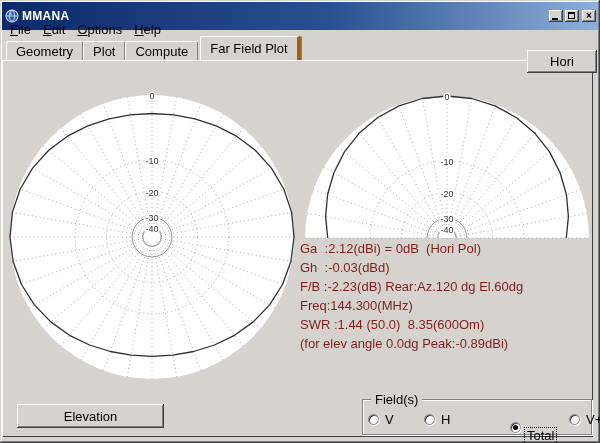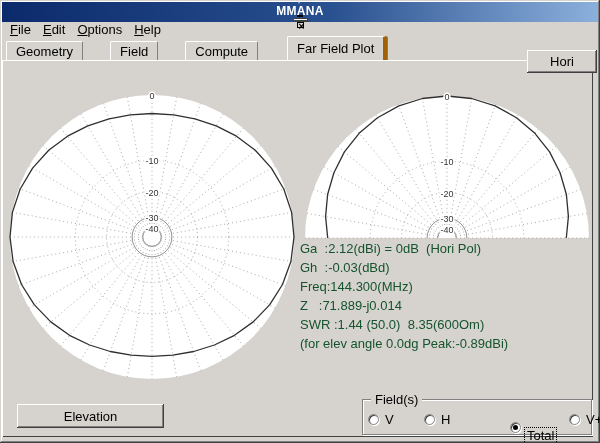--- a/index.html
+++ b/index.html
@@ -3,42 +3,42 @@
 <meta charset="utf-8">
 <style>
   * { margin:0; padding:0; box-sizing:border-box; }
   html,body { width:600px; height:443px; }
   body { font-family:"Liberation Sans", sans-serif; background:#d6d3ce; overflow:hidden; }
 
   .window { position:relative; width:600px; height:443px; background:#d6d3ce;
     box-shadow: inset -1px -1px 0 #404040, inset 1px 1px 0 #d6d3ce,
                 inset -2px -2px 0 #808080, inset 2px 2px 0 #ffffff; }
 
-  .titlebar { position:absolute; left:2px; top:2px; right:2px; height:20px;
+  .titlebar { position:absolute; left:2px; top:2px; right:2px; height:28px;
     background:linear-gradient(90deg,#0b2a6b 0%,#29508f 55%,#8cb0dc 100%);
-    display:flex; align-items:center; padding:0 2px;flex-direction:column; }
+    display:flex; align-items:center; padding:0 2px; }
   .app-icon { width:14px; height:14px; margin:0 3px 0 1px; }
   .title-text { color:#fff; font-size:12px; font-weight:bold; letter-spacing:.3px; flex:1; }
   .winbtn { width:14px; height:12px; background:#d6d3ce; margin-left:2px;
     box-shadow: inset -1px -1px 0 #404040, inset 1px 1px 0 #fff, inset -2px -2px 0 #808080;
     position:relative; }
   .winbtn.close { margin-left:3px; }
   .glyph-min { position:absolute; left:3px; bottom:2px; width:6px; height:2px; background:#000; }
   .glyph-max { position:absolute; left:3px; top:2px; width:7px; height:7px;
     border:1px solid #000; border-top-width:2px; }
   .glyph-close { position:absolute; left:0; top:-1px; width:14px; text-align:center;
     font-size:10px; font-weight:bold; color:#000; line-height:13px; }
 
   .menubar { position:absolute; left:2px; top:20px; right:2px; height:18px;
     display:flex; align-items:flex-end; font-size:13px; padding-left:3px; }
   .menu-item { padding:1px 5px; margin-right:2px; color:#000; }
   .menu-item u { text-decoration:underline; }
 
   .tabstrip { position:absolute; left:2px; top:38px; width:591px; height:22px;
-    display:flex; align-items:flex-end; padding-left:4px;gap:27px; }
+    display:flex; align-items:flex-end; padding-left:4px; }
   .tab { height:19px; padding:2px 9px 0 9px; font-size:13px; color:#000;
     background:#d6d3ce; border-top:1px solid #fff; border-left:1px solid #fff;
     border-right:1px solid #808080; border-radius:2px 2px 0 0; z-index:1; }
   .tab.selected { height:24px; padding-top:4px; margin-top:-2px; margin-left:2px; margin-right:2px;
     border-right:4px solid #a16207; box-shadow:1px 0 0 #808080; z-index:3; position:relative; }
 
   .content { position:absolute; left:2px; top:60px; width:591px; height:377px; background:#d6d3ce;
     box-shadow: inset 0 1px 0 #ffffff, inset 1px 0 0 #ffffff,
                 inset -1px -1px 0 #404040; z-index:2; }
 
@@ -47,21 +47,21 @@
     box-shadow: inset -1px -1px 0 #404040, inset 1px 1px 0 #ffffff, inset -2px -2px 0 #808080;
     cursor:default; }
   .print-btn { left:525px; top:-10px; width:70px; height:23px; }
   .elevation-btn { left:15px; top:344px; width:147px; height:24px; }
 
   .plot { position:absolute; }
   .plot-left { left:4px; top:29px; }
   .plot-right { left:301px; top:32px; }
 
   .info-block { position:absolute; left:298px; top:179px; width:292px;
-    font-size:13px; color:#14532d; }
+    font-size:13px; color:#7f1d1d; }
   .info-line { white-space:pre; height:19px; line-height:19px; }
 
   .fieldset { position:absolute; left:360px; top:339px; width:230px; height:36px;
     border:1px solid #808080; box-shadow: inset 1px 1px 0 #ffffff, 1px 1px 0 #ffffff; }
   .fieldset-legend { position:absolute; top:-8px; left:8px; padding:0 4px;
     background:#d6d3ce; font-size:13px; }
   .radio-opt { position:absolute; top:12px; display:flex; align-items:center; font-size:13px; }
   .radio-circle { width:11px; height:11px; border-radius:50%; background:#fff;
     border:1px solid #808080; box-shadow: inset 1px 1px 0 #404040, 1px 1px 0 #fff;
     margin-right:4px; position:relative; }
@@ -98,21 +98,21 @@
 
   <div class="menubar">
     <span class="menu-item"><u>F</u><span>ile</span></span>
     <span class="menu-item"><u>E</u><span>dit</span></span>
     <span class="menu-item"><u>O</u><span>ptions</span></span>
     <span class="menu-item"><u>H</u><span>elp</span></span>
   </div>
 
   <div class="tabstrip">
     <div class="tab">Geometry</div>
-    <div class="tab">Field</div>
+    <div class="tab">Plot</div>
     <div class="tab">Compute</div>
     <div class="tab selected">Far Field Plot</div>
   </div>
 
   <div class="content">
 
     <div class="push-btn print-btn">Hori</div>
 
     <svg id="plot-az" class="plot plot-left" width="292" height="300">
         <circle cx="146" cy="148" r="142" fill="#fff"></circle>
@@ -193,22 +193,22 @@
         <text x="144" y="8" text-anchor="middle" font-size="9" font-family="&quot;Liberation Sans&quot;, sans-serif" fill="#333" stroke="#ffffff" stroke-width="3" paint-order="stroke">0</text>
         <text x="144" y="73.32" text-anchor="middle" font-size="9" font-family="&quot;Liberation Sans&quot;, sans-serif" fill="#333" stroke="#ffffff" stroke-width="3" paint-order="stroke">-10</text>
         <text x="144" y="104.56" text-anchor="middle" font-size="9" font-family="&quot;Liberation Sans&quot;, sans-serif" fill="#333" stroke="#ffffff" stroke-width="3" paint-order="stroke">-20</text>
         <text x="144" y="130.12" text-anchor="middle" font-size="9" font-family="&quot;Liberation Sans&quot;, sans-serif" fill="#333" stroke="#ffffff" stroke-width="3" paint-order="stroke">-30</text>
         <text x="144" y="140.77" text-anchor="middle" font-size="9" font-family="&quot;Liberation Sans&quot;, sans-serif" fill="#333" stroke="#ffffff" stroke-width="3" paint-order="stroke">-40</text>
       </svg>
 
     <div class="info-block">
       <div class="info-line">Ga  :2.12(dBi) = 0dB  (Hori Pol)</div>
       <div class="info-line">Gh  :-0.03(dBd)</div>
+      <div class="info-line">F/B :-2.23(dB) Rear:Az.120 dg El.60dg</div>
       <div class="info-line">Freq:144.300(MHz)</div>
-      <div class="info-line">Z   :71.889-j0.014</div>
       <div class="info-line">SWR :1.44 (50.0)  8.35(600Om)</div>
       <div class="info-line">(for elev angle 0.0dg Peak:-0.89dBi)</div>
     </div>
 
     <div class="push-btn elevation-btn">Elevation</div>
 
     <div class="fieldset">
       <span class="fieldset-legend">Field(s)</span>
       <div class="radio-opt opt-v">
         <span class="radio-circle"></span>

